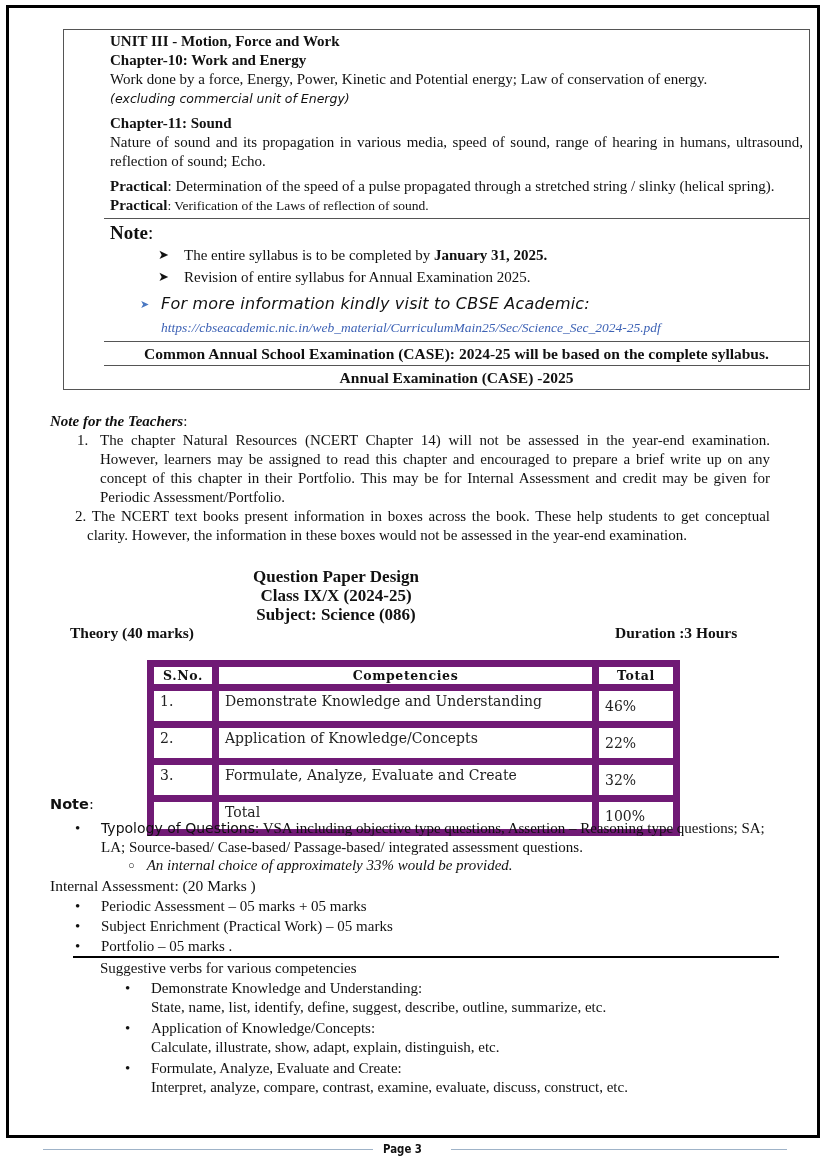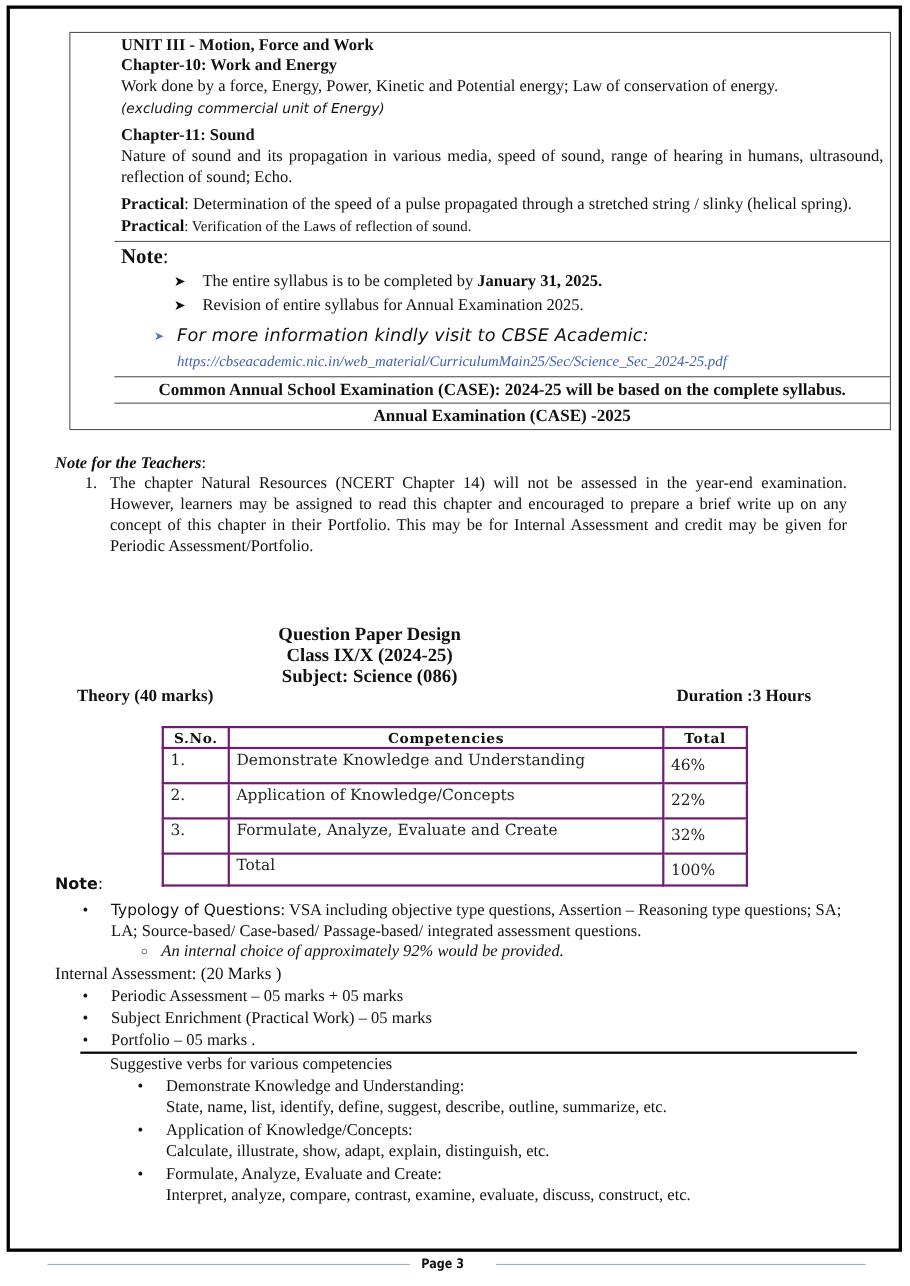--- a/index.html
+++ b/index.html
@@ -38,21 +38,21 @@
   .t-item.n1 .num { position: absolute; left: 27px; }
   .t-item.n2 { padding-left: 37px; text-indent: -12px; }
 
   
   .qp-title { left: 0; width: 672px; text-align: center; font-weight: bold; font-size: 17px; line-height: 19px; }
   .theory { left: 70px; top: 624px; font-weight: bold; font-size: 15.5px; }
   .duration { left: 599px; top: 624px; font-weight: bold; font-size: 15.5px; margin-left: 16px; }
 
   .comp-table { position: absolute; left: 147px; top: 660px; width: 533px; border-collapse: collapse;
                 font-family: "DejaVu Serif", serif; font-size: 14px; }
-  .comp-table th, .comp-table td { border: 2px solid #701a75; padding: 0 6px; }
+  .comp-table th, .comp-table td { border: 7px solid #701a75; padding: 0 6px; }
   .comp-table th { font-weight: bold; font-size: 12.5px; height: 17px; letter-spacing: 0.6px; }
   .comp-table td { height: 28px; vertical-align: top; padding-top: 2px; font-weight: 300; color: #222; }
   .comp-table td.tot { text-align: left; vertical-align: middle; padding-top: 0; }
   .comp-table tr:last-child td { height: 25px; }
   .c-sno { width: 46px; }
   .c-tot { width: 62px; }
 
   
   .note2 { left: 50px; top: 796px; font-family: "DejaVu Sans", sans-serif; font-weight: bold; font-size: 14.5px; }
   .note2 .colon { font-weight: normal; }
@@ -106,20 +106,23 @@
   <div class="syl-sec center-bold">Common Annual School Examination (CASE): 2024-25 will be based on the complete syllabus.</div>
   <div class="syl-sec center-bold">Annual Examination (CASE) -2025</div>
 </div>
 
 <div class="abs teach">
   <div class="head"><span>Note for the Teachers</span><span class="colon">:</span></div>
   <div class="t-item n1">
     <span class="num">1.</span>
     <span>The chapter Natural Resources (NCERT Chapter 14) will not be assessed in the year-end examination. However, learners may be assigned  to read  this chapter and encouraged to prepare a brief write up on any concept of this chapter in their Portfolio. This may be for Internal Assessment and credit may be given for Periodic Assessment/Portfolio.</span>
   </div>
+  <div class="t-item n2">
+    <span>2.</span> <span>The NCERT text books present information in boxes across the book. These help students to get conceptual clarity. However, the information in these boxes would not be assessed in the year-end examination.</span>
+  </div>
 </div>
 
 <div class="abs qp-title" style="top:567px">Question Paper Design</div>
 <div class="abs qp-title" style="top:586px">Class IX/X (2024-25)</div>
 <div class="abs qp-title" style="top:605px">Subject: Science (086)</div>
 <div class="abs theory">Theory (40 marks)</div>
 <div class="abs duration">Duration :3 Hours</div>
 
 <table class="comp-table">
   <tbody>
@@ -149,21 +152,21 @@
     <td class="tot">100%</td>
   </tr>
 </tbody>
   </table>
 
 <div class="abs note2"><span>Note</span><span class="colon">:</span></div>
 <div class="bul" style="left:75px; top:819px; width:690px;">
   <span class="dot">•</span>
   <div class="body"><span class="typ-label">Typology of Questions</span><span>: VSA including objective type questions, Assertion – Reasoning type questions; SA; LA; Source-based/ Case-based/ Passage-based/ integrated  assessment questions.</span></div>
 </div>
-<div class="abs sub-bul"><span class="circ">○</span><span>An internal choice of approximately 92% would be provided.</span></div>
+<div class="abs sub-bul"><span class="circ">○</span><span>An internal choice of approximately 33% would be provided.</span></div>
 
 <div class="abs ia-head">Internal Assessment: (20 Marks )</div>
 <div class="bul" style="left:75px; top:897px;">
   <span class="dot">•</span>
     <div class="body">Periodic Assessment – 05 marks + 05 marks</div>
 </div>
 <div class="bul" style="left:75px; top:917px;">
   <span class="dot">•</span>
     <div class="body">Subject Enrichment (Practical Work) – 05 marks</div>
 </div>

